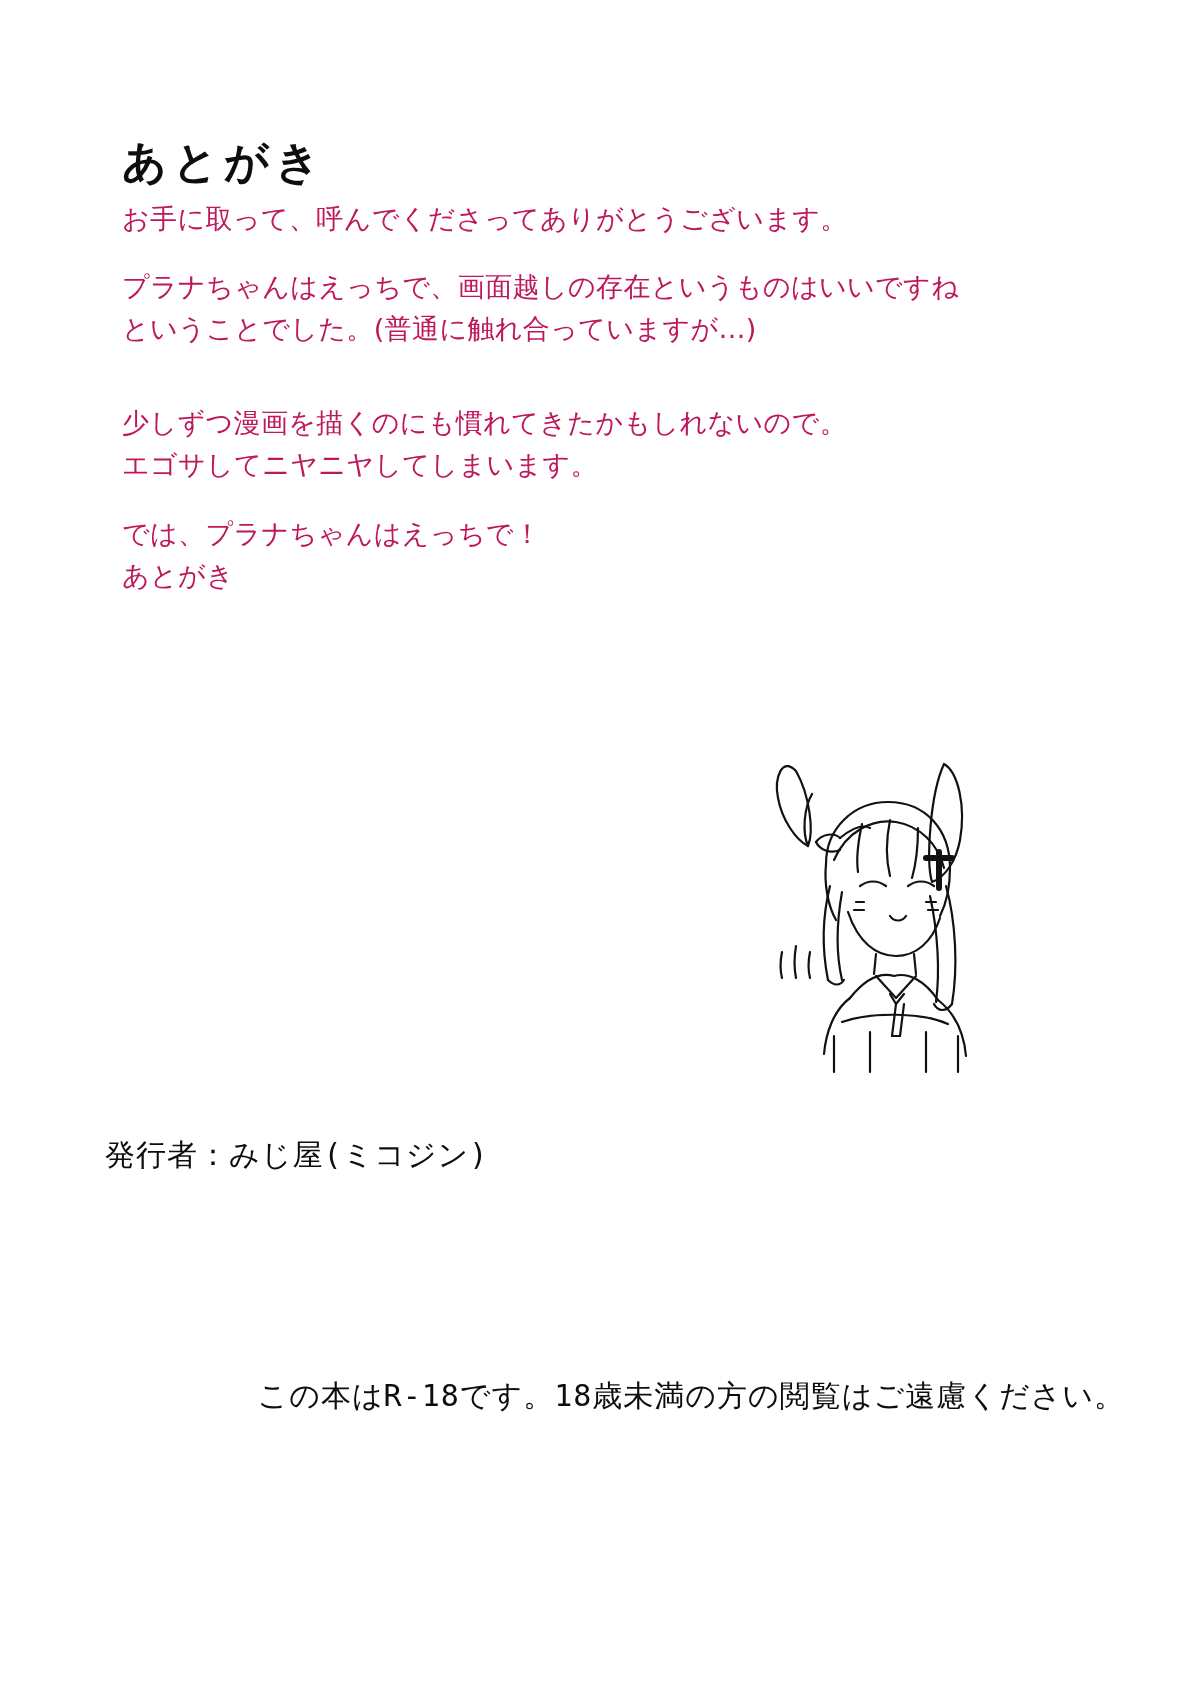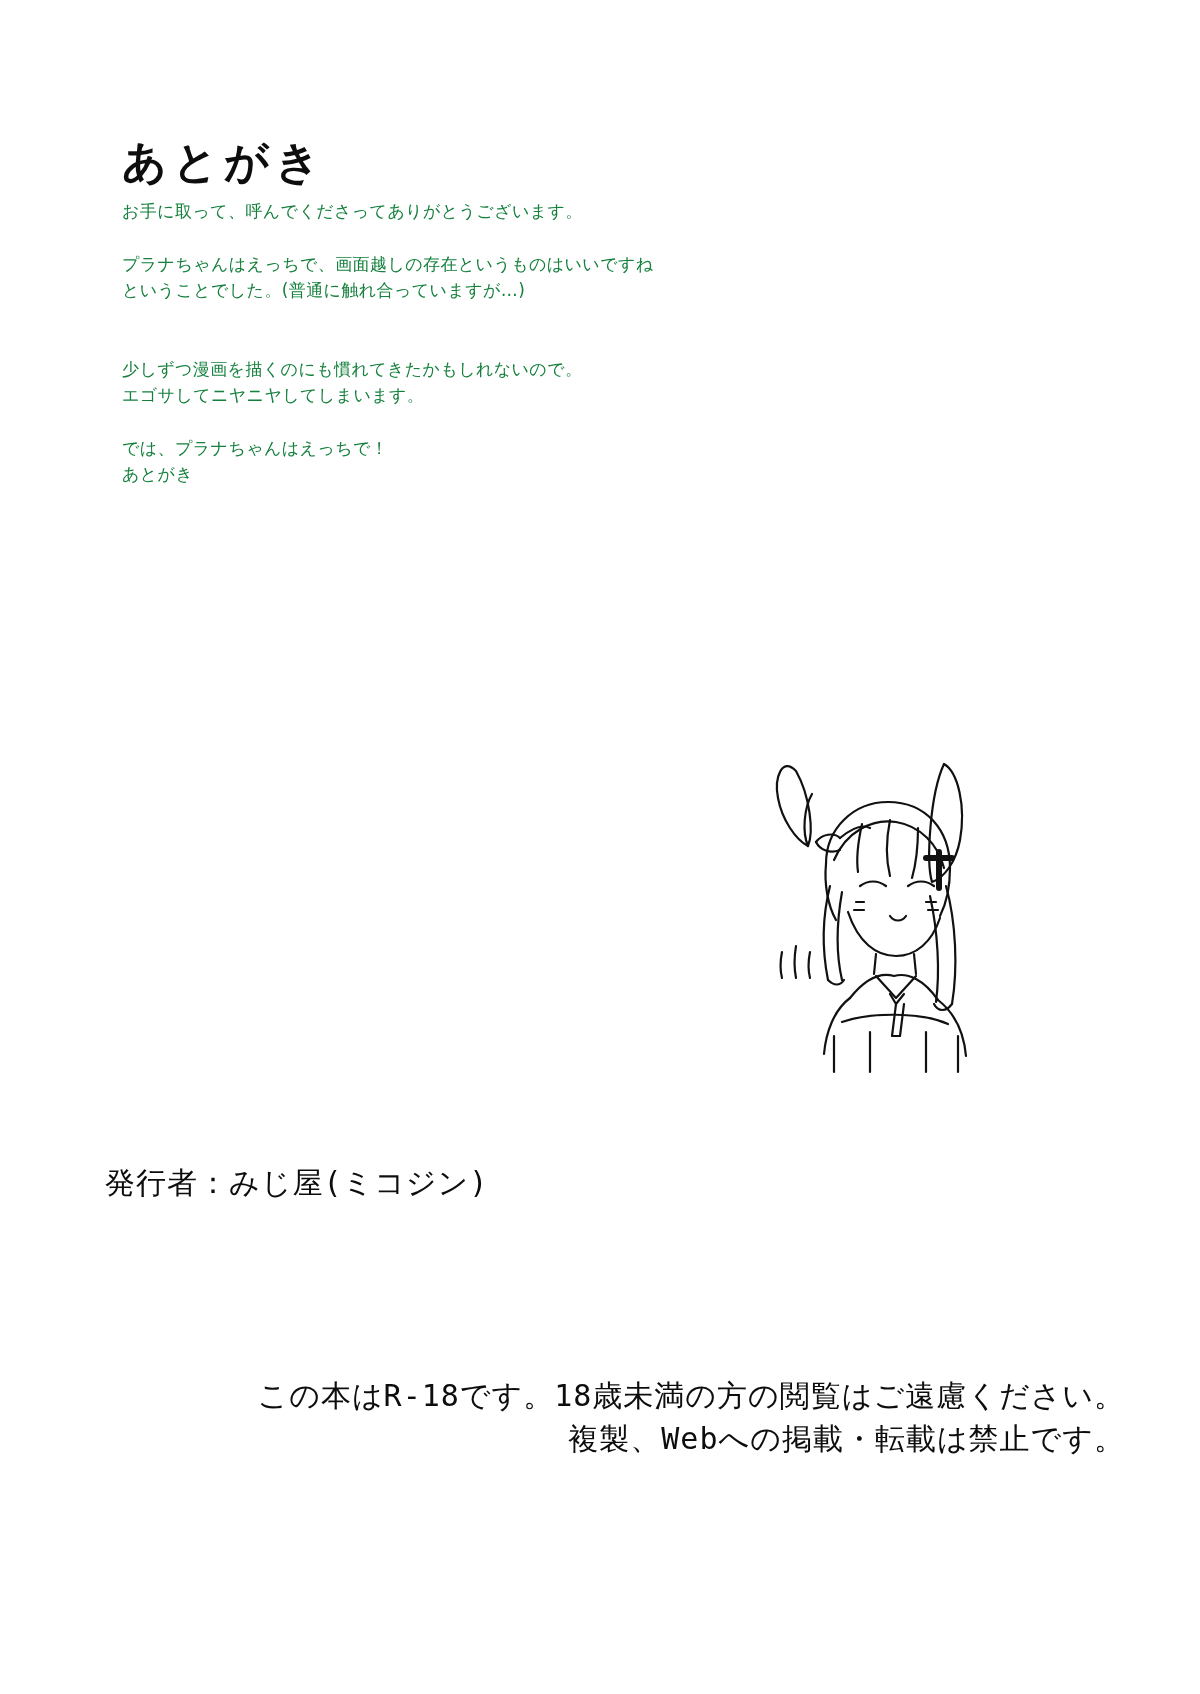--- a/index.html
+++ b/index.html
@@ -34,24 +34,24 @@
     font-size: 44px;
     line-height: 1.0;
     font-weight: 700;
     letter-spacing: 6px;
     margin: 0 0 14px 0;
     color: #0d0d0d;
   }
 
   .afterword p {
     margin: 0;
-    font-size: 17px;
+    font-size: 27px;
     line-height: 1.56;
     letter-spacing: 0.4px;
-    color: #15803d;
+    color: #be185d;
     white-space: pre-line;
   }
 
   .afterword .para-gap {
     height: 26px;
   }
 
   .signature {
     font-size: 24px;
     letter-spacing: 2px;
@@ -79,21 +79,20 @@
     top: 1135px;
     width: 1000px;
     font-family: "DejaVu Sans Mono", "Liberation Mono", monospace;
     color: #0d0d0d;
   }
   .colophon .line {
     font-size: 30px;
     line-height: 1.32;
     letter-spacing: 1px;
     white-space: pre;
-    margin-top: 28px;
   }
   .colophon .indent {
     padding-left: 175px;
   }
   .colophon .spacer {
     height: 16px;
   }
 
   .notice {
     position: absolute;
@@ -206,16 +205,15 @@
     </svg>
   </figure>
 
   <section class="colophon">
     <div class="line">発行者：みじ屋(ミコジン)</div>
     <div class="spacer"></div>
   </section>
 
   <section class="notice">
     <div class="line">この本はR-18です。18歳未満の方の閲覧はご遠慮ください。</div>
-    <div class="line">複製、Webへの掲載・転載は禁止です。</div>
   </section>
 
 </div>
 
 </body></html>

